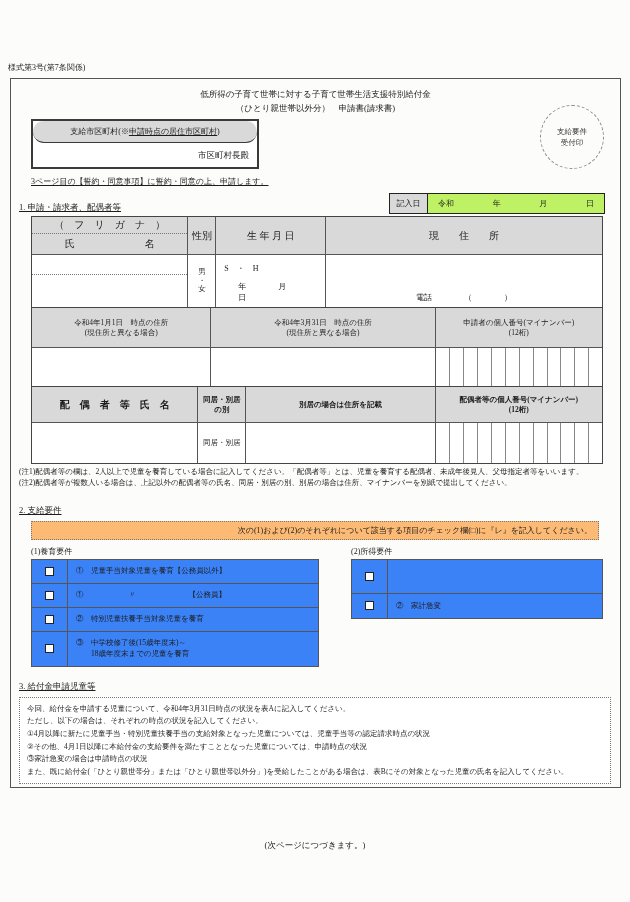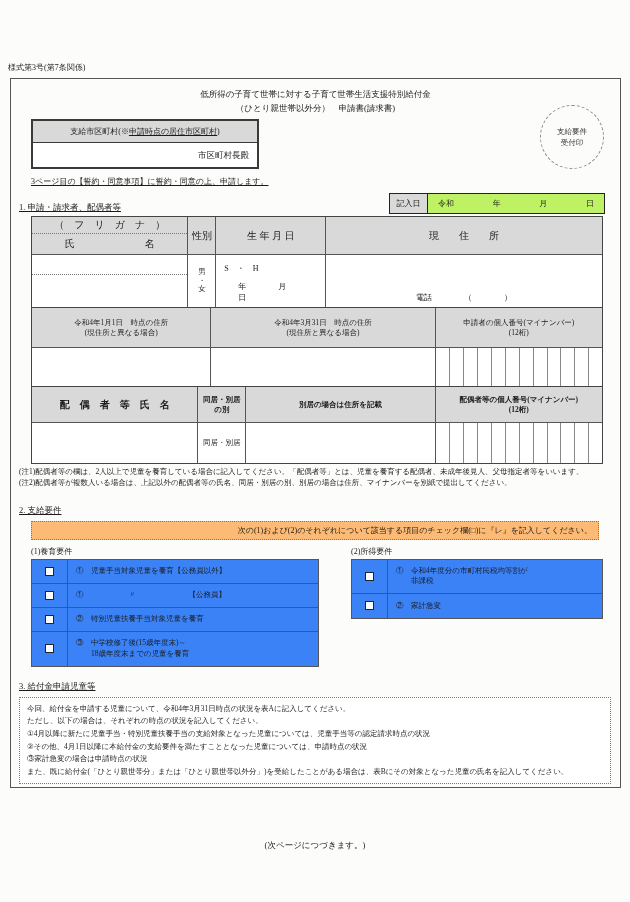--- a/index.html
+++ b/index.html
@@ -10,21 +10,21 @@
   .nw { white-space: nowrap; }
 
   .form-code { position:absolute; left:8px; top:62px; font-size:8px; }
   .sheet { position:absolute; left:10px; top:78px; width:611px; height:710px; border:1px solid #555; }
 
   .title { text-align:center; margin-top:8px; font-size:8.5px; line-height:1.65; }
 
   .muni-row { position:relative; margin-top:4px; }
   .muni-box { margin-left:20px; width:228px; border:2px solid #3a3a3a; background:#fff; }
   .muni-head { background:#d9d9d9; border-bottom:1.5px solid #3a3a3a; text-align:center;
-               font-size:8px; padding:5px 3px; }
+               font-size:8px; padding:5px 3px;border-radius:11px; }
   .muni-head .ul { text-decoration:underline; }
   .muni-to { text-align:right; font-size:8.5px; padding:7px 8px 5px; min-height:22px; }
   .stamp { position:absolute; right:16px; top:-14px; width:64px; height:64px; border:1px dashed #888;
            border-radius:50%; display:flex; align-items:center; justify-content:center;
            text-align:center; font-size:7.5px; line-height:1.5; color:#333; background:transparent; }
 
   .pledge { margin:7px 0 0 20px; font-size:8px; text-decoration:underline; }
 
   .sec1-row { display:flex; justify-content:space-between; align-items:flex-end; margin:6px 15px 0 8px; }
   .sec-head { font-size:8.5px; text-decoration:underline; }
@@ -259,22 +259,20 @@
           </div>
         </div>
       </div>
       <div class="req-col">
         <div class="req-title">(2)所得要件</div>
         <div class="chk-table income-w">
           <div class="chk-row h34">
             <div class="chk-cell">
                 <span class="cb"></span>
               </div>
-            <div class="chk-label pl">①　令和4年度分の市町村民税均等割が
-　　非課税</div>
           </div>
           <div class="chk-row h24">
             <div class="chk-cell">
                 <span class="cb"></span>
               </div>
             <div class="chk-label pl">②　家計急変</div>
           </div>
         </div>
       </div>
     </div>

